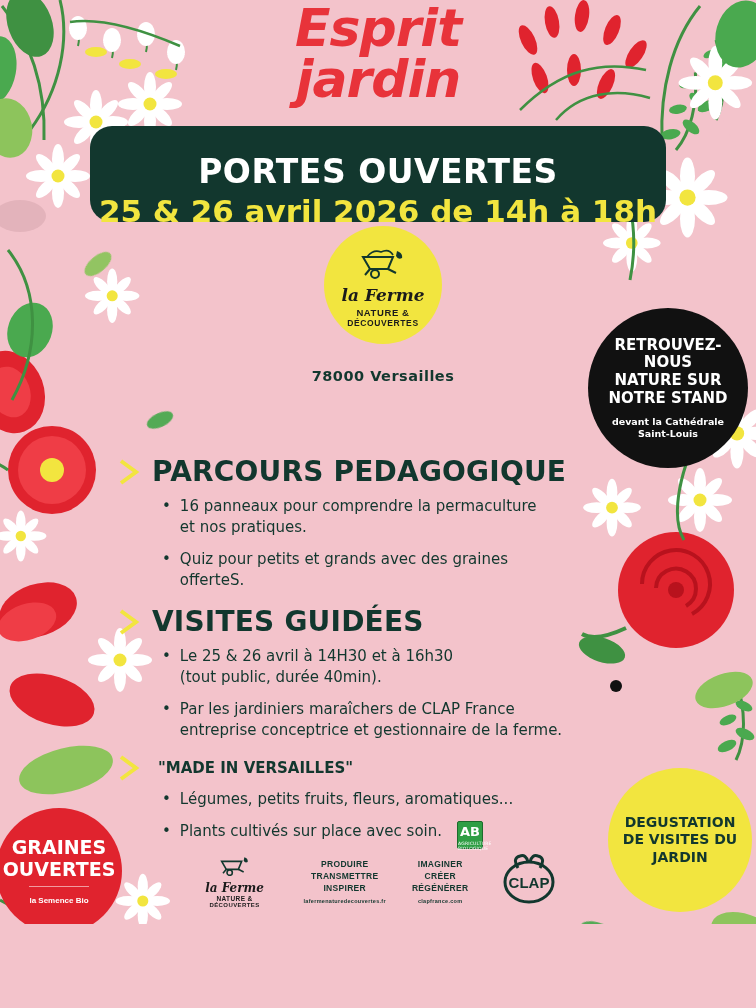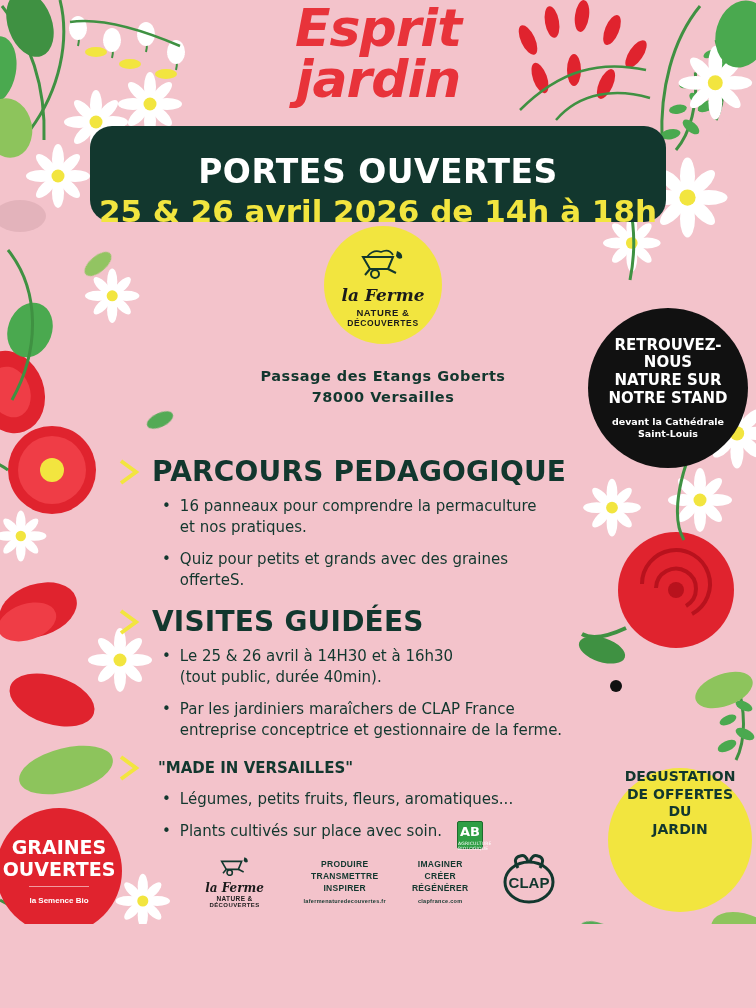--- a/index.html
+++ b/index.html
@@ -203,21 +203,21 @@
     padding-top: 9px;
   }
 
   .tisane-badge {
     position: absolute;
     right: 4px; top: 768px;
     width: 144px; height: 144px;
     border-radius: 50%;
     background: #f2e53f;
     z-index: 7;
-    display: flex; flex-direction: column; align-items: center; 
+    display: flex; flex-direction: column; align-items: center; justify-content: center;
     text-align: center; padding: 0 10px;
   }
   .tisane-badge .t {
     color: #12372e; font-weight: bold; font-size: 14px; line-height: 1.25;
     font-family: "DejaVu Sans", sans-serif;
   }
 
   
   .footer {
     position: absolute;
@@ -399,21 +399,20 @@
         <path d="M10 8 q 6 -8 14 -5 q 8 -4 12 3" fill="none" stroke="#12372e" stroke-width="1.6"></path>
         <path d="M40 2 q 6 2 5 7 q -4 2 -6 -2 z" fill="#12372e"></path>
       </svg>
     </div>
     <div class="farm-name">la Ferme</div>
     <div class="farm-sub1">NATURE &amp;</div>
     <div class="farm-sub2">DÉCOUVERTES</div>
   </div>
 
   <div class="address">
-    <div>Passage des Etangs Goberts</div>
     <div>78000 Versailles</div>
   </div>
 
   <div class="stand-badge">
     <div class="l1">RETROUVEZ-NOUS</div>
     <div class="l1">NATURE SUR</div>
     <div class="l1">NOTRE STAND</div>
     <div class="l2">devant la Cathédrale</div>
     <div class="l2" style="margin-top:0">Saint-Louis</div>
   </div>
@@ -488,21 +487,21 @@
   </div>
 
   <div class="seed-badge">
     <div class="t">GRAINES</div>
     <div class="t">OUVERTES</div>
     <div class="mark">la Semence Bio</div>
   </div>
 
   <div class="tisane-badge">
     <div class="t">DEGUSTATION</div>
-    <div class="t">DE OFFERTES DU</div>
+    <div class="t">DE VISITES DU</div>
     <div class="t">JARDIN</div>
   </div>
 
   <div class="footer">
     <div class="f-farm">
       <div class="cart">
         <svg width="38" height="20" viewBox="0 0 52 30">
           <path d="M6 8 h30 l-5 12 h-18 z" fill="none" stroke="#12372e" stroke-width="2.4"></path>
           <path d="M13 20 l-5 6 M31 20 l8 4" stroke="#12372e" stroke-width="2.4" fill="none"></path>
           <circle cx="18" cy="25" r="4" fill="none" stroke="#12372e" stroke-width="2.4"></circle>

